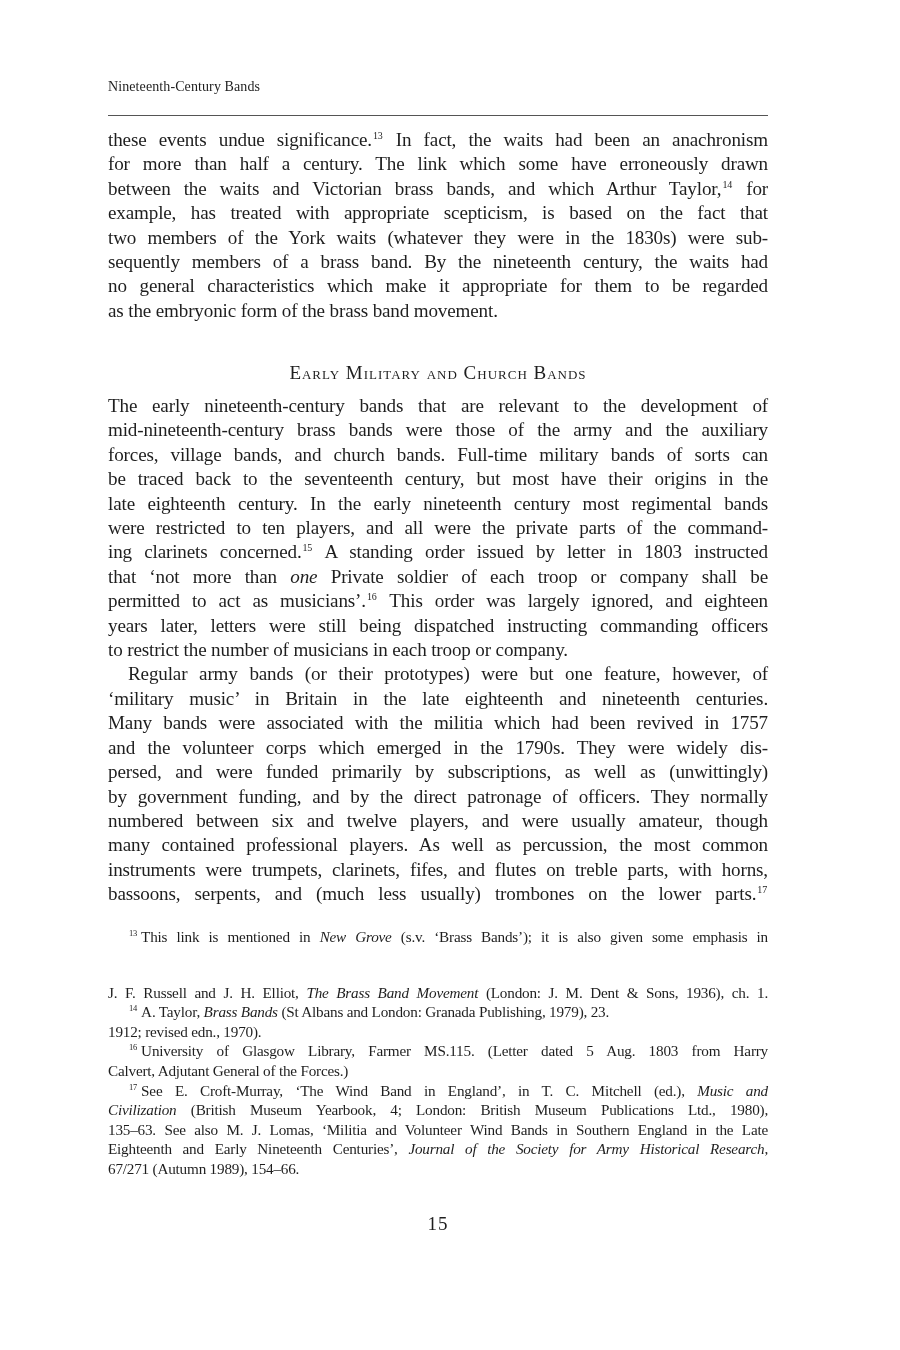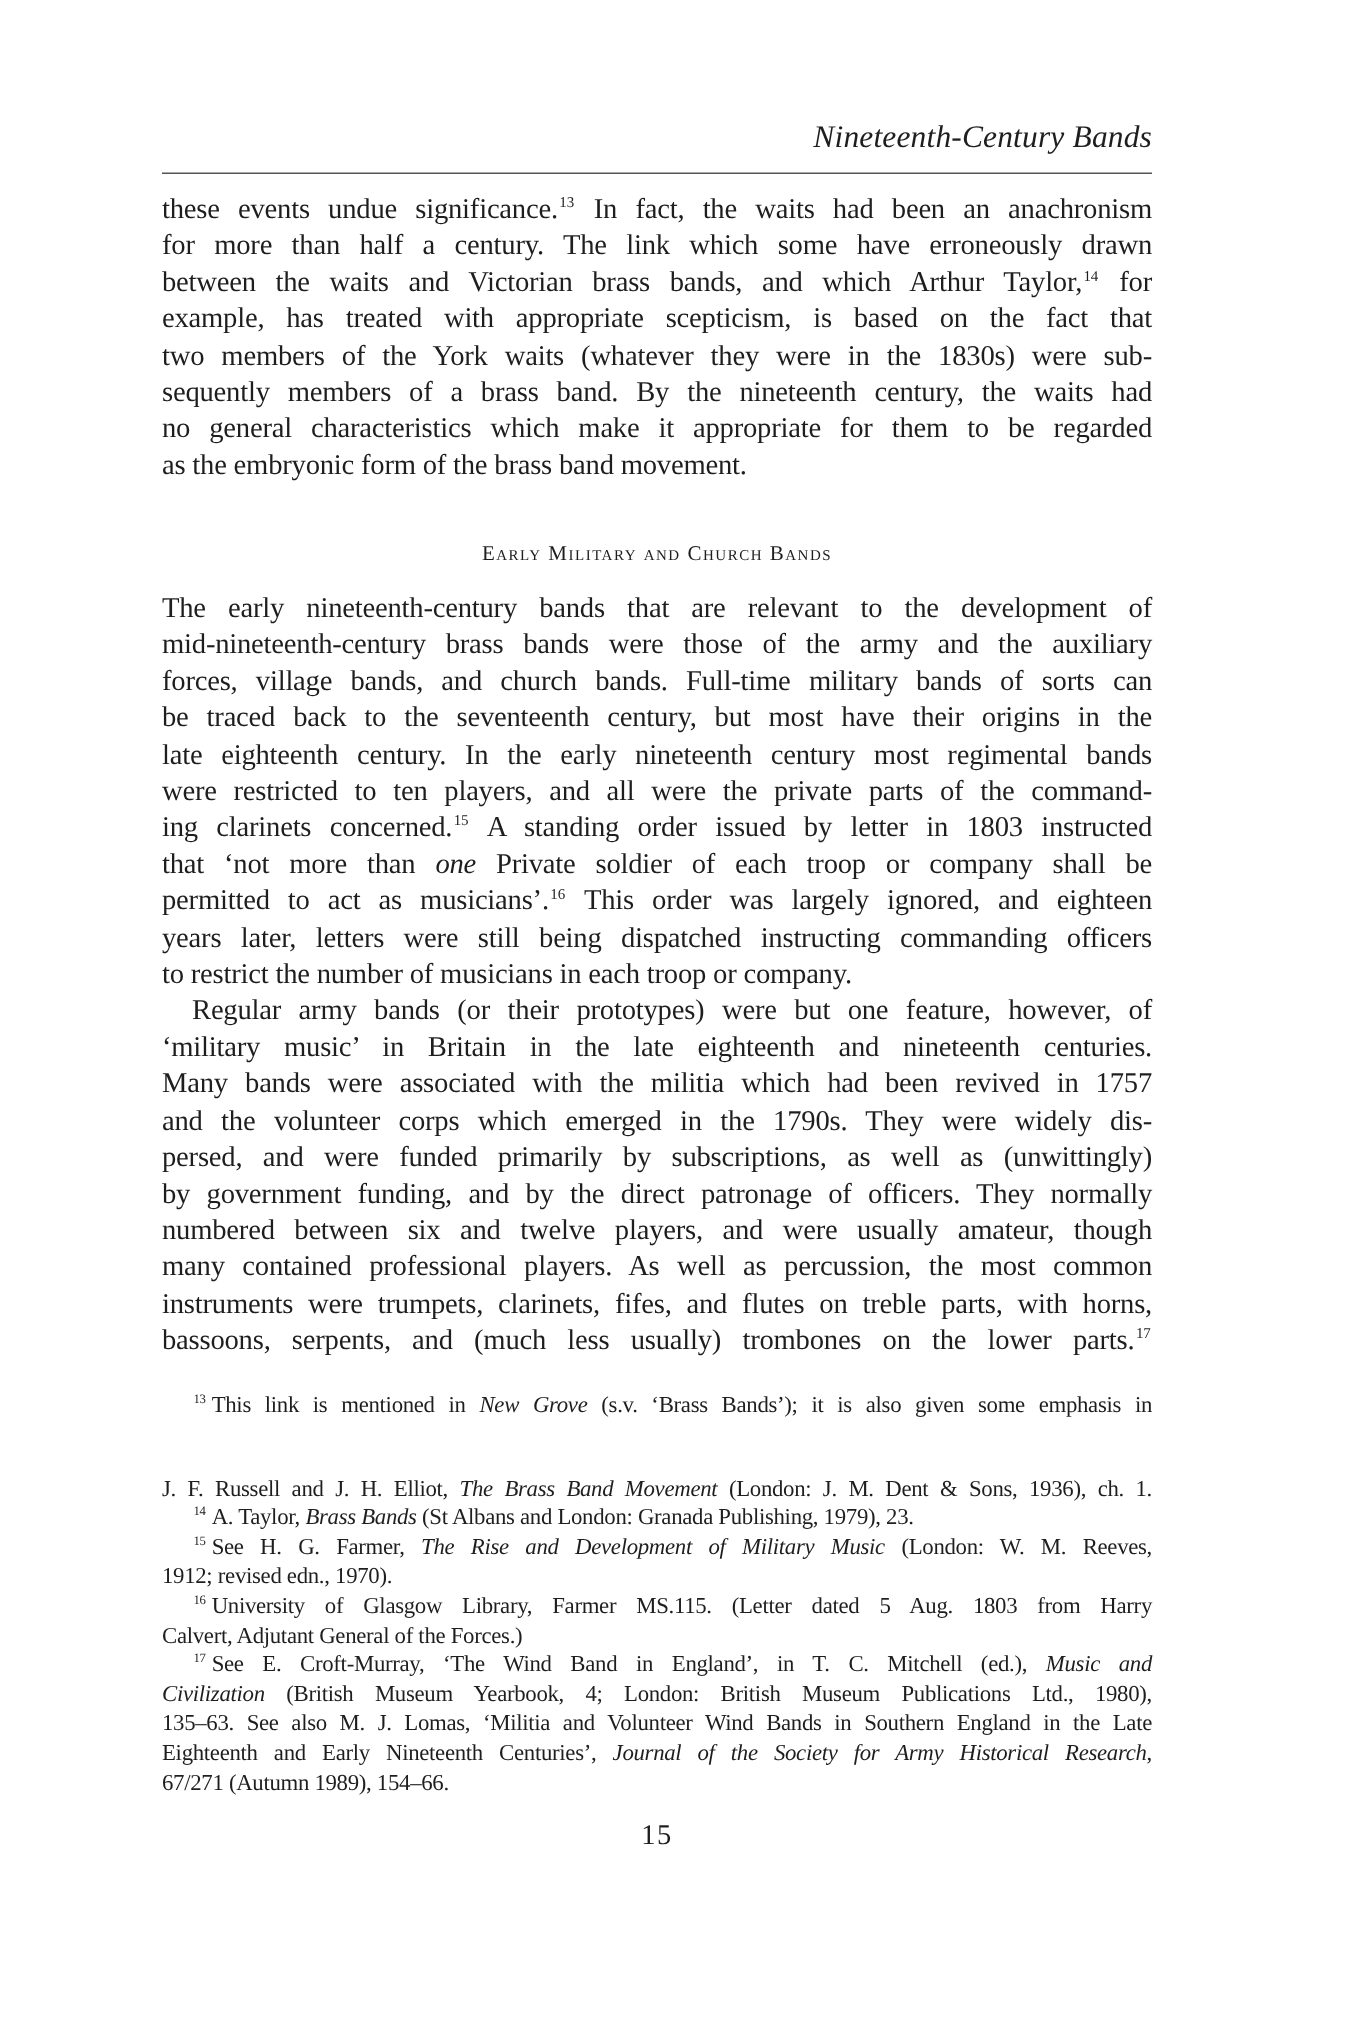--- a/index.html
+++ b/index.html
@@ -3,39 +3,39 @@
   <meta charset="utf-8">
   <style>
     html, body { margin: 0; padding: 0; background: #ffffff; }
     body {
       width: 900px; height: 1350px; position: relative; overflow: hidden;
       font-family: "Liberation Serif", "DejaVu Serif", serif;
       color: #1e1e1e;
     }
     .page { position: absolute; left: 108px; top: 0; width: 660px; }
     .running-head {
-      position: absolute; top: 79px; left: 0; width: 660px; text-align: right;
-      font-style: italic; font-size: 21px; letter-spacing: 0.1px;
+      position: absolute; top: 79px; left: 0; width: 660px; text-align: left;
+      font-size: 14px; letter-spacing: 0.1px;
     }
     .head-rule {
       position: absolute; top: 115px; left: 0; width: 660px; height: 0;
       border-top: 1.3px solid #555;
     }
     .body-text {
       position: absolute; top: 128px; left: 0; width: 660px;
       font-size: 19.1px; line-height: 24.4px; text-align: justify;
       letter-spacing: -0.15px;
     }
     .line { display: block; text-align: justify; text-align-last: justify; white-space: nowrap; }
     .line.last { text-align-last: left; }
     .indent { text-indent: 20px; }
     sup.fn { font-size: 10px; vertical-align: 7px; line-height: 0; margin: 0 1px; }
     .section-heading {
       position: absolute; top: 362px; left: 0; width: 660px; text-align: center;
-      font-size: 14px; font-variant: small-caps; letter-spacing: 1px;
+      font-size: 19px; font-variant: small-caps; letter-spacing: 1px;
     }
     .body-2 { top: 394px; }
     .footnotes {
       position: absolute; top: 927px; left: 0; width: 660px;
       font-size: 15.2px; line-height: 19.6px; letter-spacing: -0.2px;
     }
     .footnotes .line { white-space: nowrap; }
     .footnotes .fn-first { padding-left: 20px; }
     .footnotes sup.fn { font-size: 8.5px; vertical-align: 6px; margin-right: 4px; }
     .folio {
@@ -88,21 +88,20 @@
     <span class="line"><span>bassoons, serpents, and (much less usually) trombones on the lower parts.</span><sup class="fn">17</sup></span>
   </div>
 
   <div class="footnotes">
 
     <span class="line fn-first" style="text-align-last: justify;"><sup class="fn">13</sup><span>This link is mentioned in </span><i>New Grove</i><span> (s.v. ‘Brass Bands’); it is also given some emphasis in</span></span>
     <span class="line" style="text-align-last: justify; margin-top: 36px;"><span>J. F. Russell and J. H. Elliot, </span><i>The Brass Band Movement</i><span> (London: J. M. Dent &amp; Sons, 1936), ch. 1.</span></span>
 
     <span class="line fn-first last"><sup class="fn">14</sup><span>A. Taylor, </span><i>Brass Bands</i><span> (St Albans and London: Granada Publishing, 1979), 23.</span></span>
 
-    <span class="line fn-first" style="text-align-last: justify;"><sup class="fn">15</sup><span>See H. G. Farmer, </span><i>The Rise and Development of Military Music</i><span> (London: W. M. Reeves,</span></span>
     <span class="line last">1912; revised edn., 1970).</span>
 
     <span class="line fn-first" style="text-align-last: justify;"><sup class="fn">16</sup><span>University of Glasgow Library, Farmer MS.115. (Letter dated 5 Aug. 1803 from Harry</span></span>
     <span class="line last">Calvert, Adjutant General of the Forces.)</span>
 
     <span class="line fn-first" style="text-align-last: justify;"><sup class="fn">17</sup><span>See E. Croft-Murray, ‘The Wind Band in England’, in T. C. Mitchell (ed.), </span><i>Music and</i></span>
     <span class="line" style="text-align-last: justify;"><i>Civilization</i><span> (British Museum Yearbook, 4; London: British Museum Publications Ltd., 1980),</span></span>
     <span class="line" style="text-align-last: justify;">135–63. See also M. J. Lomas, ‘Militia and Volunteer Wind Bands in Southern England in the Late</span>
     <span class="line" style="text-align-last: justify;"><span>Eighteenth and Early Nineteenth Centuries’, </span><i>Journal of the Society for Army Historical Research</i><span>,</span></span>
     <span class="line last">67/271 (Autumn 1989), 154–66.</span>

